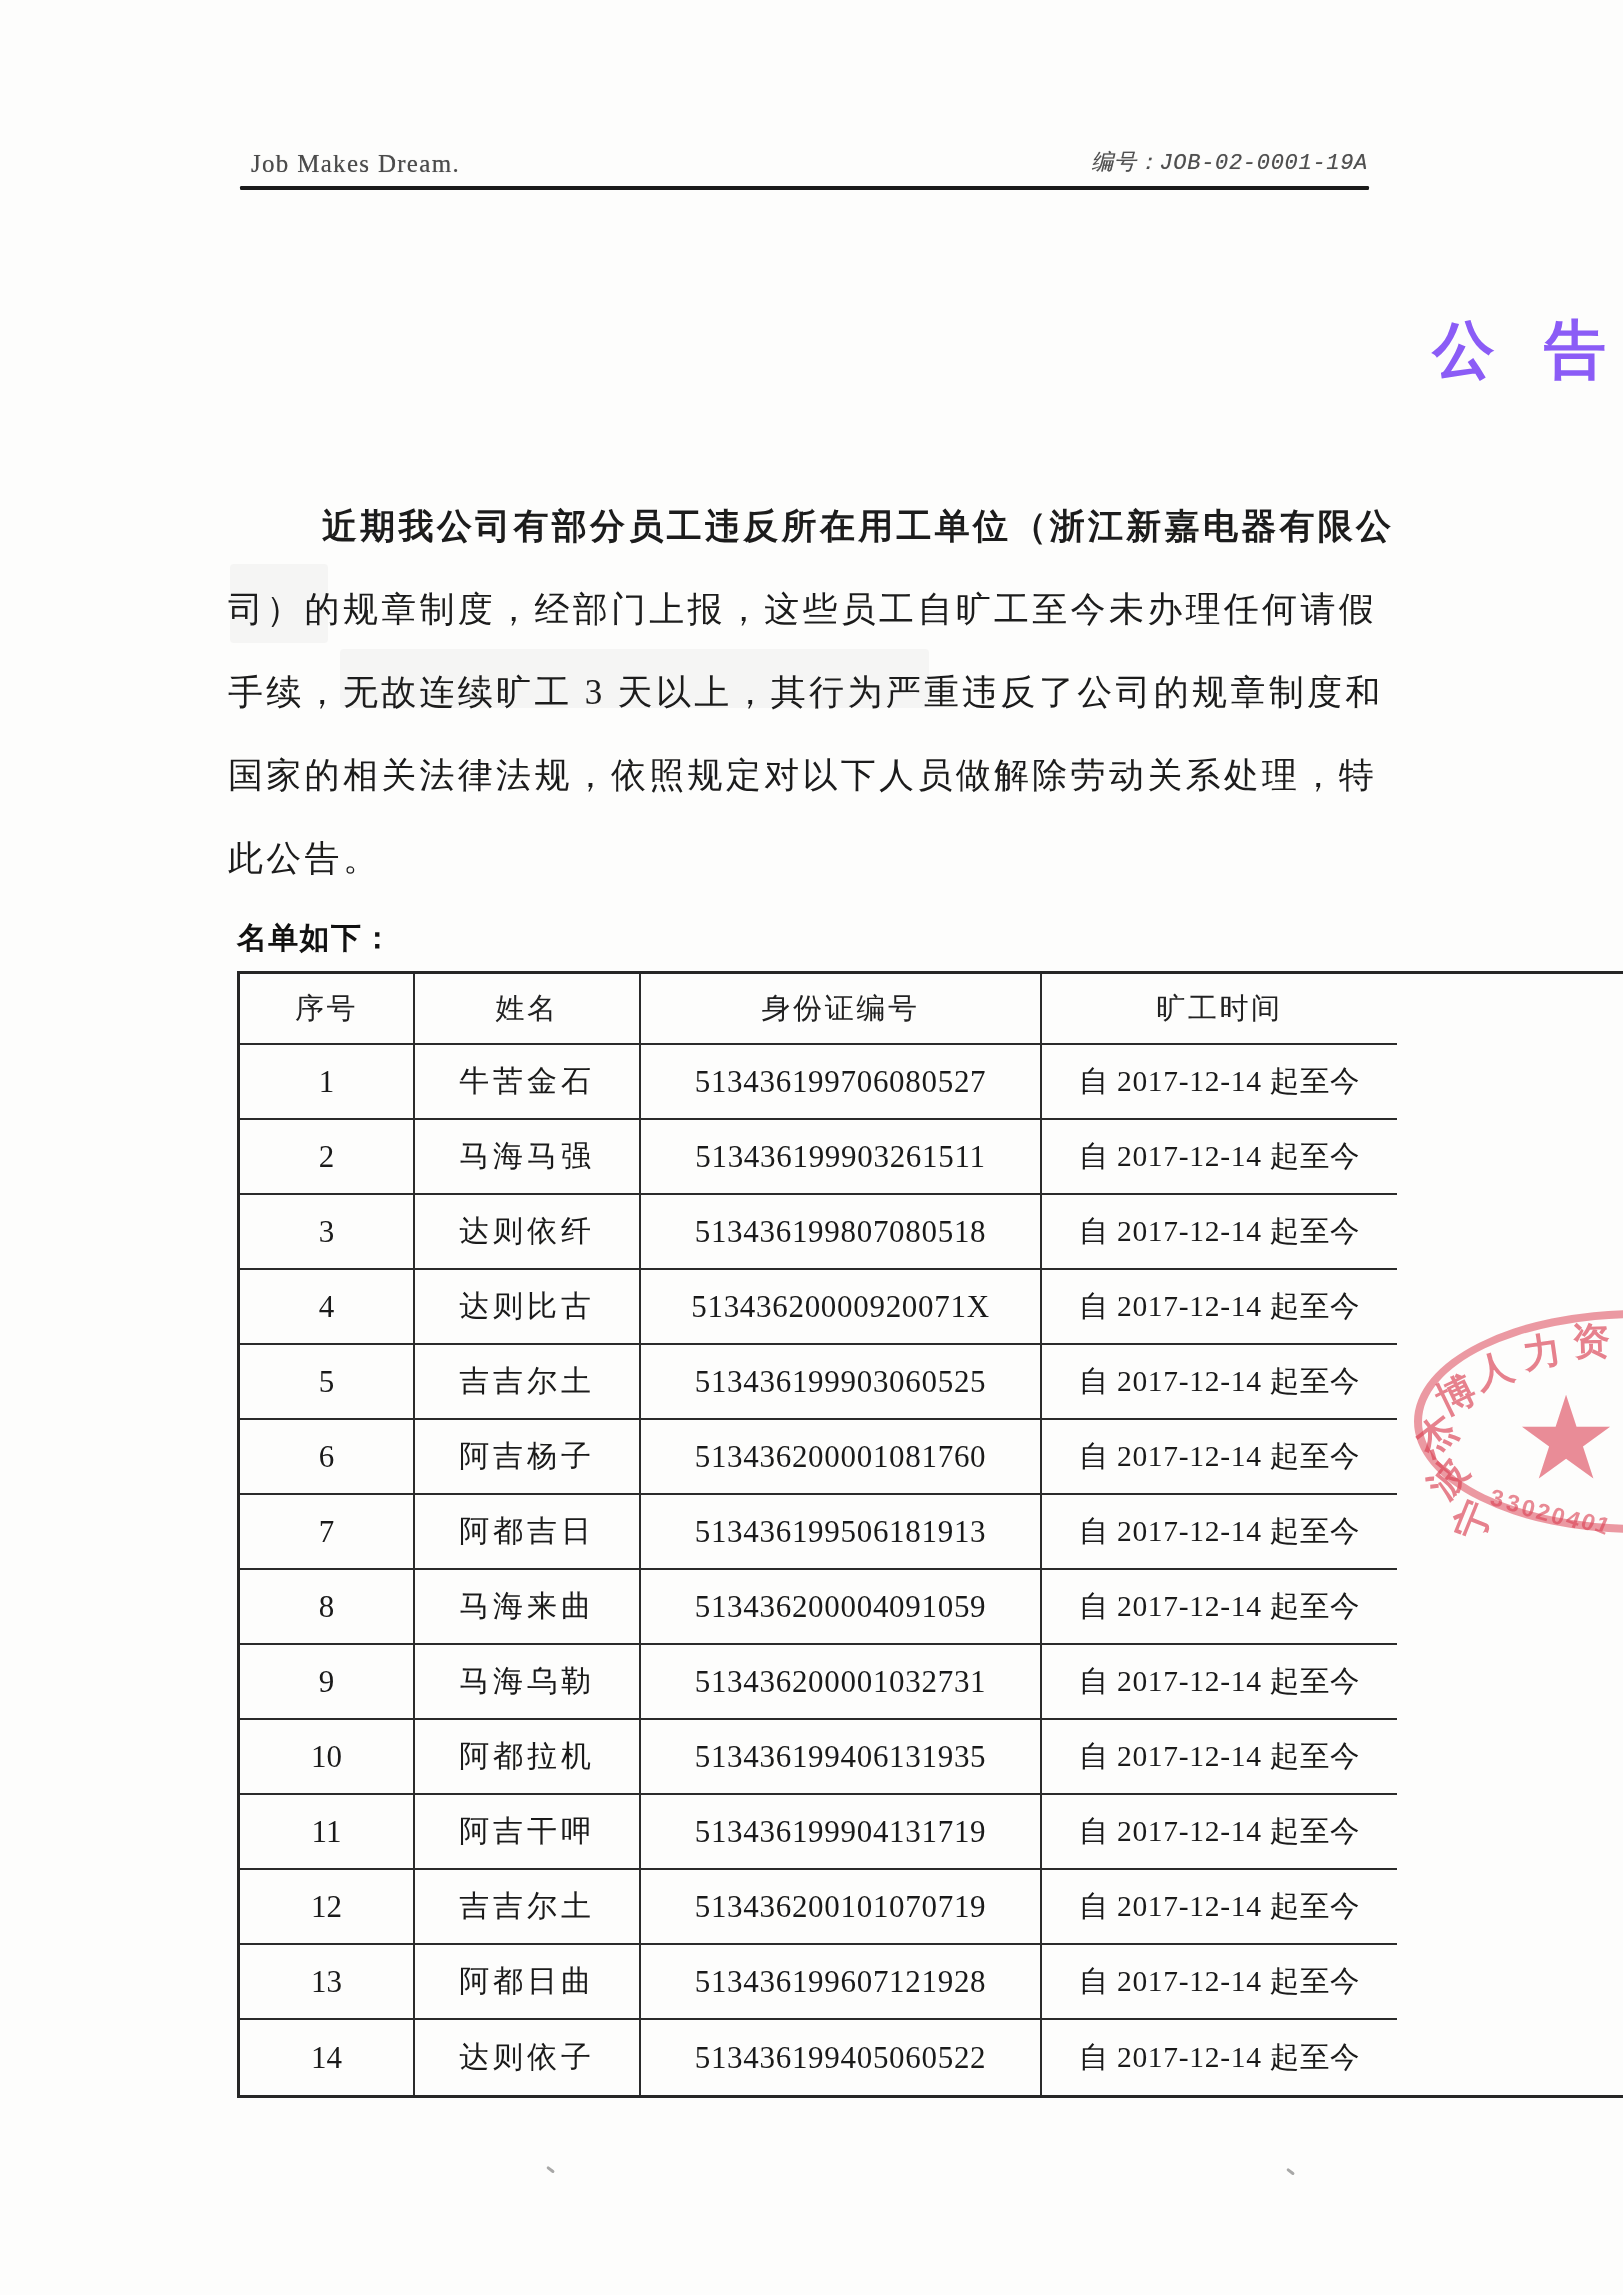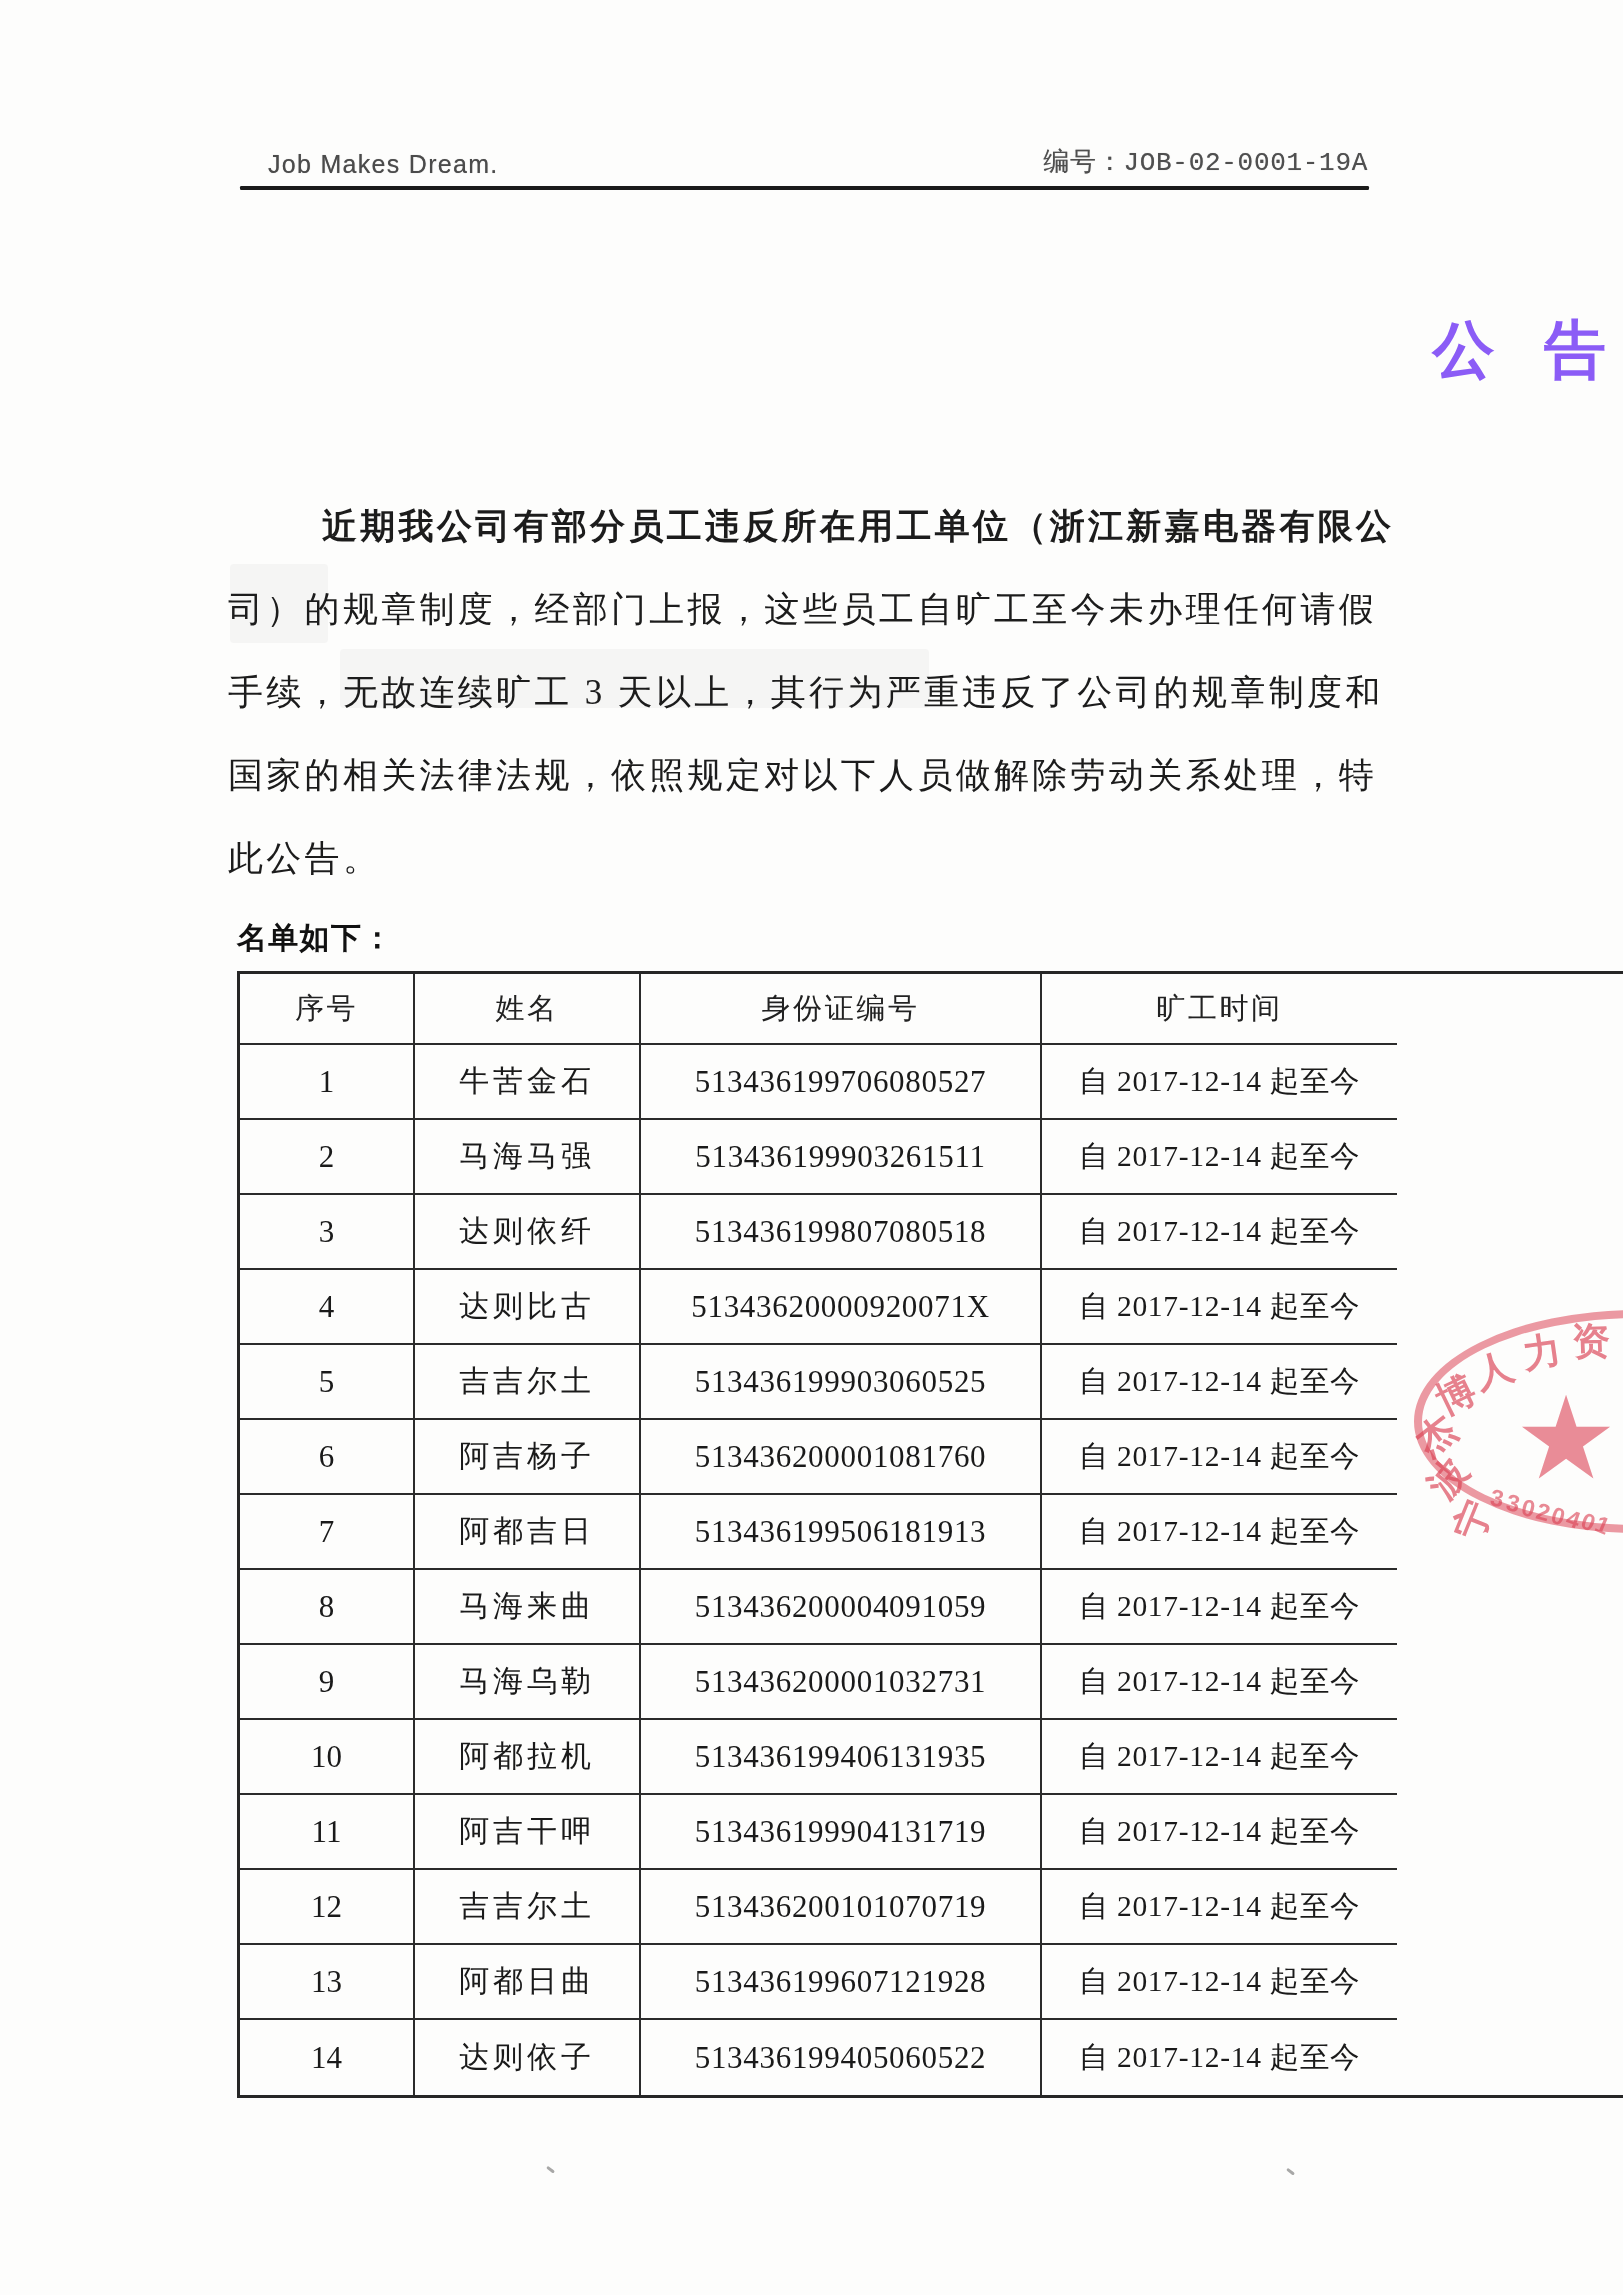--- a/index.html
+++ b/index.html
@@ -7,30 +7,31 @@
     position:relative;
     width:1623px;height:2295px;
     margin:0 auto;
     background:#fdfdfc;
     overflow:hidden;
     font-family:"Liberation Serif","DejaVu Serif",serif;
     color:#1e1e1e;
   }
   
   .slogan{
-    position:absolute;left:268px;top:151px;
-    font-family:Liberation Sans, sans-serif;
+    position:absolute;left:251px;top:151px;
+    font-family:Liberation Serif, serif;
     font-size:25px;line-height:26px;color:#4b4b4b;letter-spacing:1.3px;
     text-shadow:0 0 0.7px #888;
   }
   .doc-number{
     position:absolute;right:255px;top:148px;
     font-family:"Liberation Mono","DejaVu Sans Mono",monospace;
-    font-size:26px;line-height:31px;color:#4f4f4f;letter-spacing:0.7px;
+    font-size:22px;line-height:31px;color:#4f4f4f;letter-spacing:0.7px;
     text-shadow:0 0 0.7px #999;
+    font-style:italic;
   }
   .header-rule{
     position:absolute;left:240px;top:186px;width:1129px;height:3.9px;
     background:#1b1b1b;border-radius:1.3px;
   }
   
   .title{
     position:absolute;left:0;right:0;top:319px;
     text-align:right;
     font-size:62px;line-height:63px;font-weight:bold;

